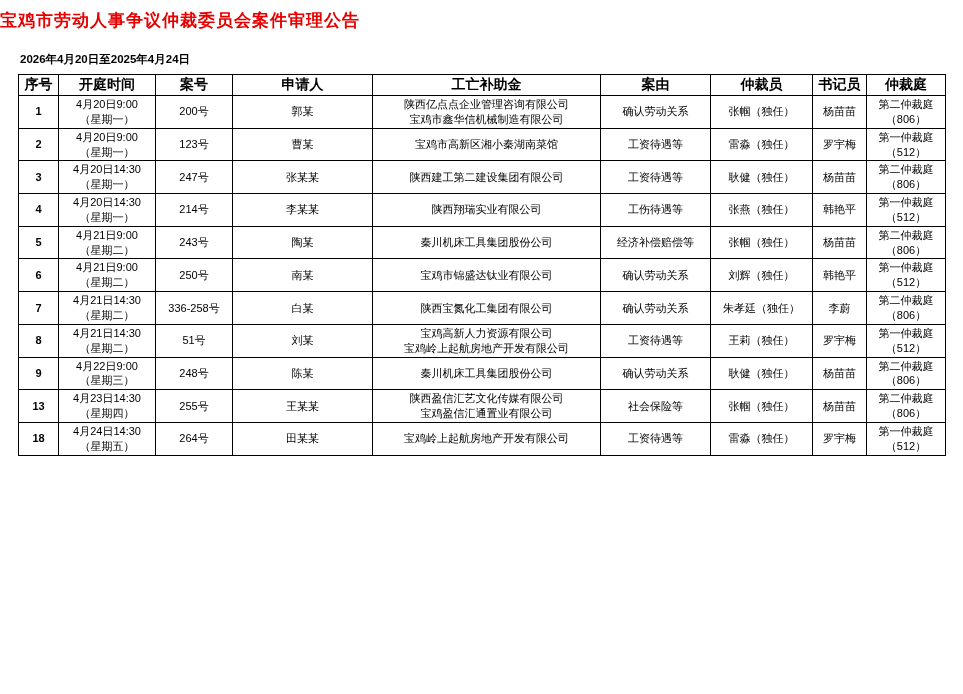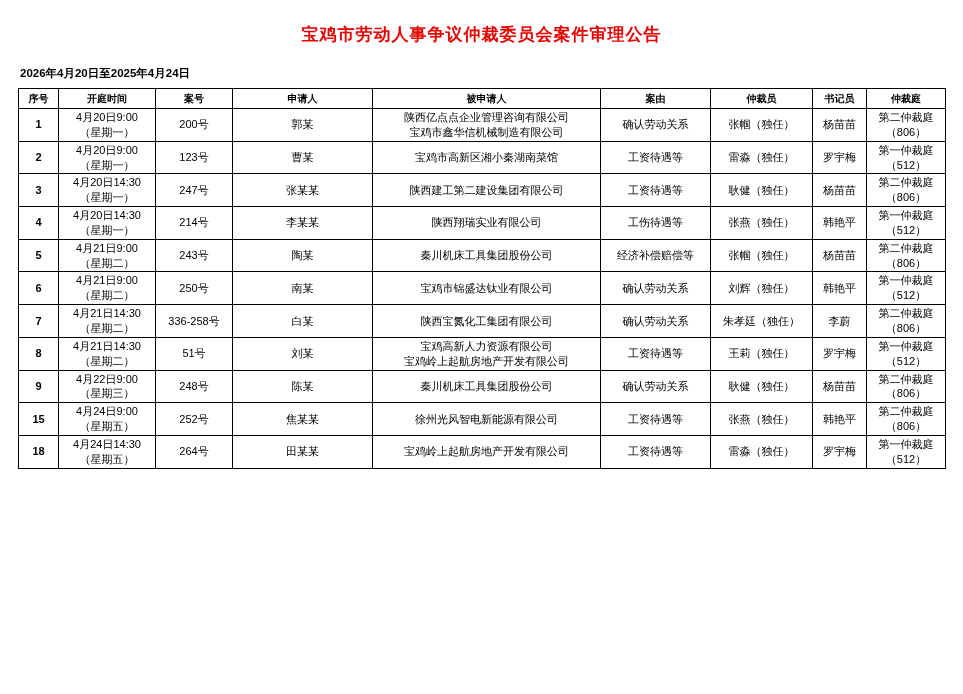--- a/index.html
+++ b/index.html
@@ -3,25 +3,25 @@
 <meta charset="utf-8">
 <style>
   html,body { margin:0; padding:0; }
   body {
     width:963px; height:694px;
     background:#ffffff; color:#000;
     font-family:"Liberation Sans", sans-serif;
     overflow:hidden;
   }
   .title {
-    text-align:center;
+    text-align:left;
     font-weight:bold;
     font-size:17px;
     letter-spacing:1px;
-    padding-top:23px;
+    padding-top:9px;
     margin:0;
   }
   .date-range {
     font-weight:bold;
     font-size:11.5px;
     margin:20px 0 7px 20px;
   }
   table.notice {
     border-collapse:collapse;
     table-layout:fixed;
@@ -31,21 +31,21 @@
   .notice th, .notice td {
     border:1px solid #000;
     text-align:center;
     vertical-align:middle;
     padding:1px 2px;
     white-space:pre-line;
     overflow:hidden;
   }
   .notice th {
     font-weight:bold;
-    font-size:10px;
+    font-size:14px;
     height:17px;
   }
   .notice td {
     font-size:11px;
     line-height:1.35;
     height:29px;
   }
   .notice td.seq { font-weight:bold; }
 </style>
 </head>
@@ -66,21 +66,21 @@
       <col style="width: 102px;">
       <col style="width: 54px;">
       <col style="width: 79px;">
     </colgroup>
   <thead>
     <tr>
         <th>序号</th>
         <th>开庭时间</th>
         <th>案号</th>
         <th>申请人</th>
-        <th>被申请人</th>
+        <th>工亡补助金</th>
         <th>案由</th>
         <th>仲裁员</th>
         <th>书记员</th>
         <th>仲裁庭</th>
       </tr>
   </thead>
   <tbody>
       <tr>
         <td class="seq">1</td>
         <td>4月20日9:00
@@ -194,29 +194,30 @@
         <td>248号</td>
         <td>陈某</td>
         <td>秦川机床工具集团股份公司</td>
         <td>确认劳动关系</td>
         <td>耿健（独任）</td>
         <td>杨苗苗</td>
         <td>第二仲裁庭
 （806）</td>
       </tr>
       <tr>
-        <td class="seq">15</td>
-        <td>4月24日9:00
-（星期五）</td>
-        <td>252号</td>
-        <td>焦某某</td>
-        <td>徐州光风智电新能源有限公司</td>
-        <td>工资待遇等</td>
-        <td>张燕（独任）</td>
-        <td>韩艳平</td>
+        <td class="seq">13</td>
+        <td>4月23日14:30
+（星期四）</td>
+        <td>255号</td>
+        <td>王某某</td>
+        <td>陕西盈信汇艺文化传媒有限公司
+宝鸡盈信汇通置业有限公司</td>
+        <td>社会保险等</td>
+        <td>张帼（独任）</td>
+        <td>杨苗苗</td>
         <td>第二仲裁庭
 （806）</td>
       </tr>
       <tr>
         <td class="seq">18</td>
         <td>4月24日14:30
 （星期五）</td>
         <td>264号</td>
         <td>田某某</td>
         <td>宝鸡岭上起航房地产开发有限公司</td>

